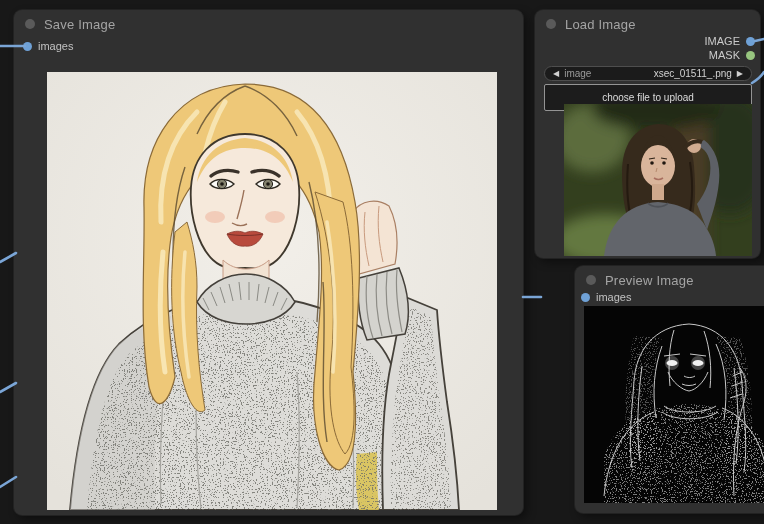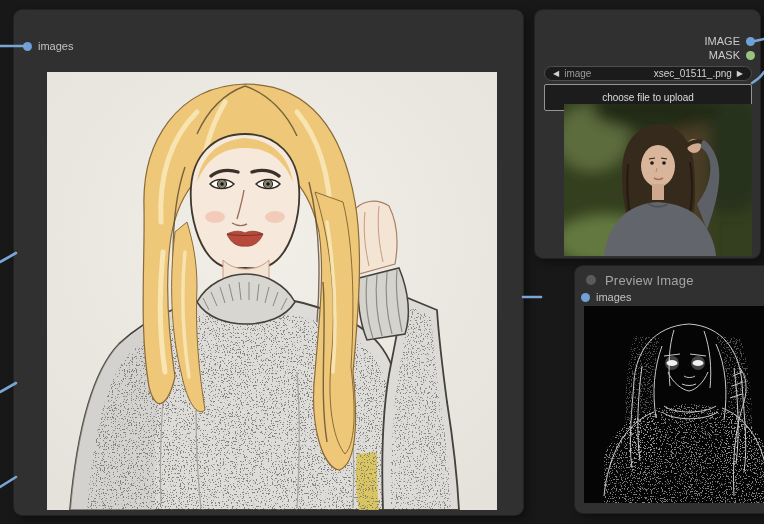--- a/index.html
+++ b/index.html
@@ -40,20 +40,24 @@
   .combo .combo-value { margin-left:auto; color:#d2d2d2; }
 
   .wires { position:absolute; left:0; top:0; pointer-events:none; z-index:20; }
 </style>
 </head>
 <body>
 
 <div class="canvas">
 
   <div class="node" style="left:14px; top:10px; width:509px; height:505px;">
+    <div class="node-header">
+      <span class="collapse-dot"></span>
+      <span class="title-text">Save Image</span>
+    </div>
     <div class="slot" style="left:9px; top:29px;">
       <span class="slot-dot blue"></span>
       <span class="slot-label">images</span>
     </div>
 
     <div class="img-frame" style="left:33px; top:62px; width:450px; height:438px; background:#ebe8e3;">
       <svg width="450" height="438" viewBox="0 0 450 438" xmlns="http://www.w3.org/2000/svg">
         <defs>
           <radialGradient id="pbg" cx="50%" cy="38%" r="75%">
             <stop offset="0%" stop-color="#f2efe9"></stop>
@@ -161,20 +165,24 @@
                  C150,190 146,170 140,150 Z" fill="#eec878" stroke="#8a6a38" stroke-width="1"></path>
         <g stroke="#f8e8b8" stroke-width="3.5" stroke-linecap="round" fill="none" opacity="0.85">
           <path d="M280,150 C288,200 290,250 286,300"></path>
           <path d="M138,180 C134,220 136,265 142,305"></path>
         </g>
       </svg>
     </div>
   </div>
 
   <div class="node" style="left:535px; top:10px; width:225px; height:248px;">
+    <div class="node-header">
+      <span class="collapse-dot"></span>
+      <span class="title-text">Load Image</span>
+    </div>
     <div class="slot output" style="right:5px; top:24px;">
       <span class="slot-label">IMAGE</span>
       <span class="slot-dot blue"></span>
     </div>
     <div class="slot output" style="right:5px; top:38px;padding-left:32px;">
       <span class="slot-label">MASK</span>
       <span class="slot-dot green"></span>
     </div>
     <div class="pill combo" style="left:9px; right:8px; top:56px; height:15px;">
       <span class="arrow">◀</span>

